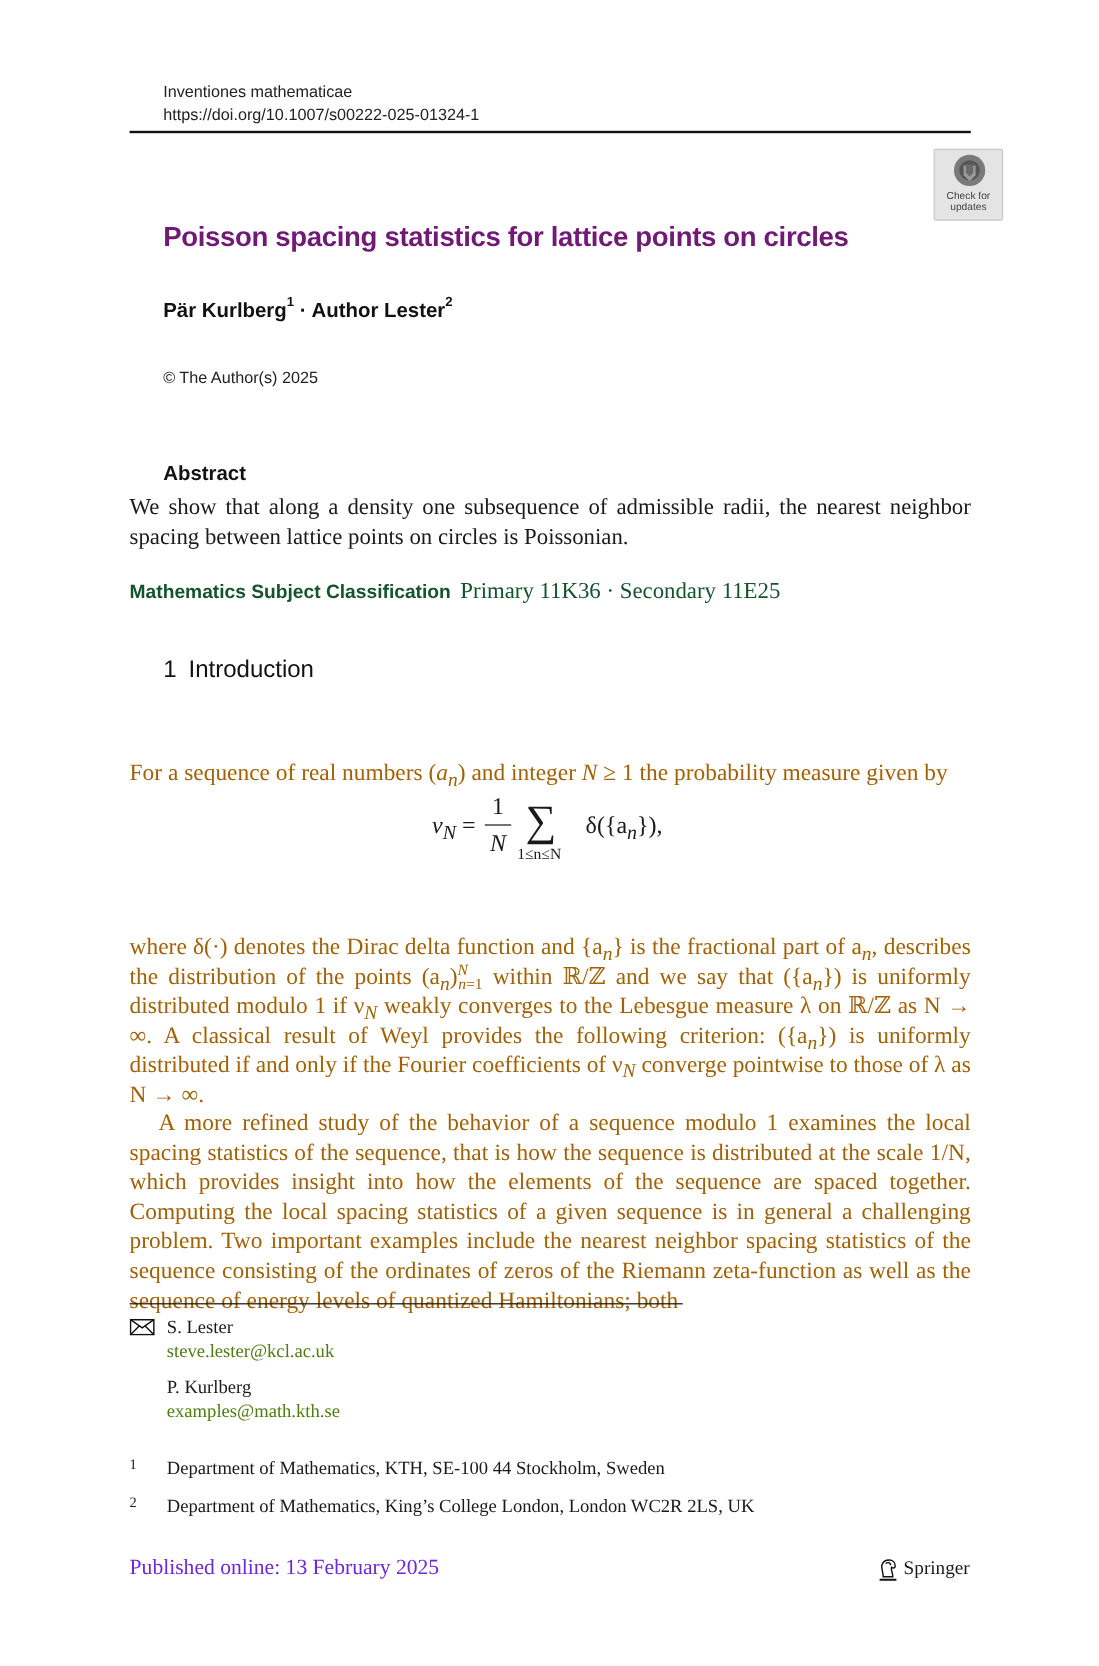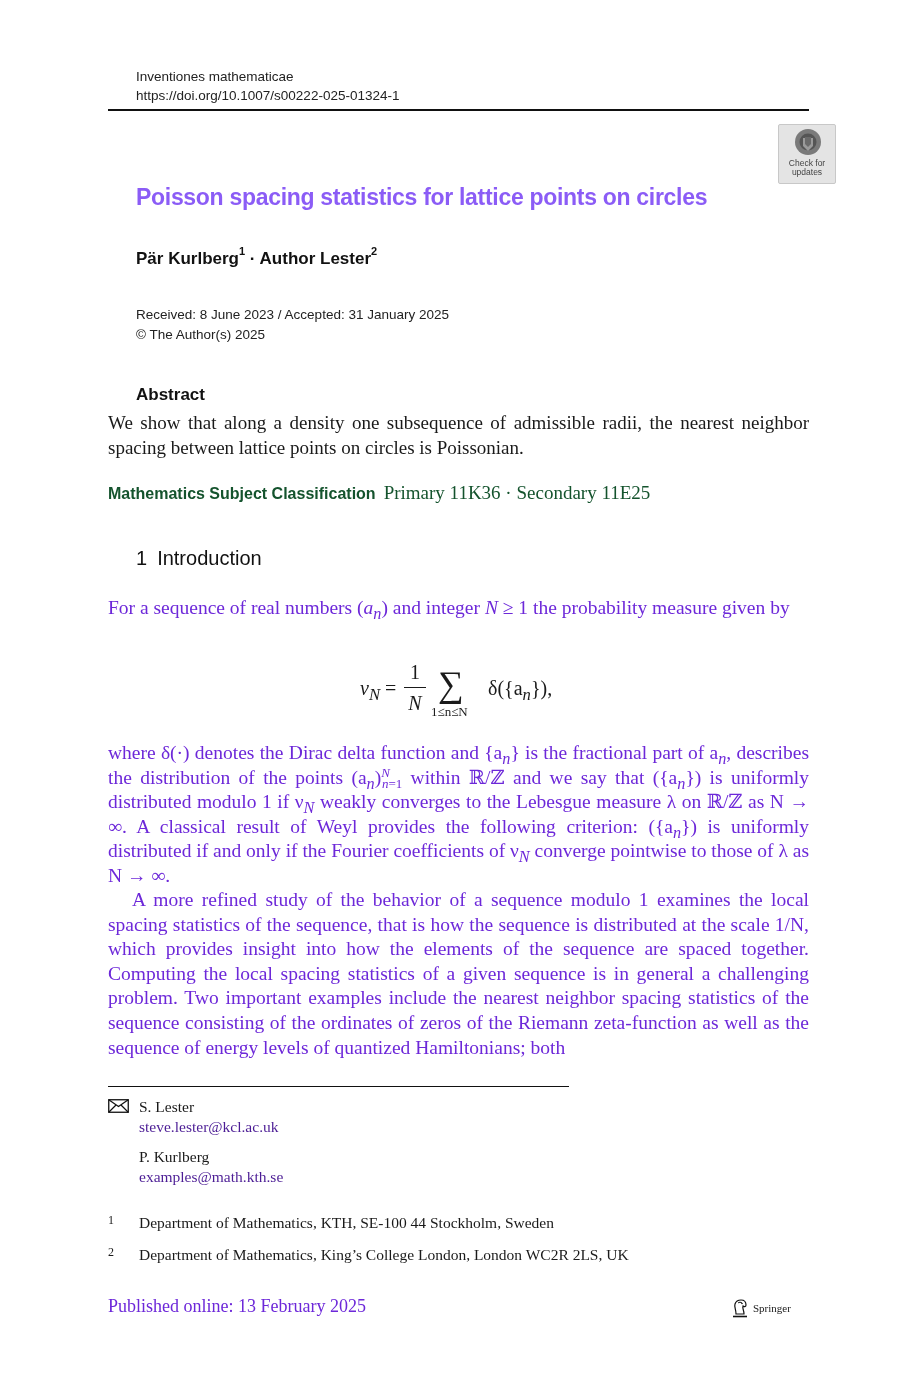--- a/index.html
+++ b/index.html
@@ -8,60 +8,60 @@
   .serif { font-family: "Liberation Serif", "DejaVu Serif", serif; }
   .abs { position: absolute; }
 
   .journal { left: 108px; top: 67px; font-size: 13.5px; line-height: 19px; color: #222; }
   .header-rule { left: 108px; top: 109px; width: 701px; height: 2px; background: #111; }
 
   .cfu { left: 750px; top: 124px; width: 58px; height: 60px; background: #e4e4e4; border: 1px solid #c8c8c8; border-radius: 2px; box-sizing: border-box; }
   .cfu-icon { position: absolute; left: 14px; top: 3px; width: 30px; height: 30px; }
   .cfu-text { position: absolute; left: 0; right: 0; top: 34px; text-align: center; font-size: 8.5px; line-height: 9px; color: #444; }
 
-  .title { left: 108px; top: 184px; font-size: 23px; font-weight: bold; letter-spacing: -0.3px; color: #8b5cf6; }
+  .title { left: 108px; top: 184px; font-size: 23px; font-weight: bold; letter-spacing: -0.3px; color: #701a75; }
   .authors { left: 108px; top: 249px; font-size: 17px; font-weight: bold; color: #111; }
   .authors sup { font-size: 11px; position: relative; top: -2px; }
   .dates { left: 108px; top: 305px; font-size: 13.5px; line-height: 20px; color: #222; }
 
   .abstract-h { left: 108px; top: 385px; font-size: 17px; font-weight: bold; color: #111; }
   .abstract-t { left: 108px; top: 410px; width: 701px; font-size: 19px; line-height: 25px; text-align: justify; color: #1a1a1a; }
 
   .msc { left: 108px; top: 482px; font-size: 19px; color: #14532d; white-space: nowrap; }
   .msc-label { font-family: "Liberation Sans", "DejaVu Sans", sans-serif; font-weight: bold; font-size: 16px; margin-right: 8px; }
 
   .sec-h { left: 108px; top: 547px; font-size: 20px; font-weight: normal; color: #111; }
   .sec-h .num { margin-right: 10px; }
 
-  .para { left: 108px; width: 701px; font-size: 19.5px; line-height: 24.6px; text-align: justify; color: #6d28d9; }
+  .para { left: 108px; width: 701px; font-size: 19.5px; line-height: 24.6px; text-align: justify; color: #a16207; margin-top: 37px; }
   .para .indent { display: inline-block; width: 24px; }
   i { font-style: italic; }
   sub, sup { line-height: 0; }
 
   .eq { left: 356px; top: 660px; width: 220px; height: 70px; font-size: 20px; }
   .eq-lhs { position: absolute; left: 4px; top: 17px; }
   .eq-frac { position: absolute; left: 48px; top: 0px; width: 22px; text-align: center; }
   .eq-frac .n { display: block; line-height: 24px; }
   .eq-frac .bar { display: block; height: 1px; background: #1a1a1a; margin: 3px 0; }
   .eq-frac .d { display: block; line-height: 24px; font-style: italic; }
   .eq-sum { position: absolute; left: 82px; top: 4px; font-size: 36px; line-height: 40px; }
   .eq-lim { position: absolute; left: 75px; top: 44px; font-size: 13px; }
   .eq-rhs { position: absolute; left: 132px; top: 17px; }
 
   .foot-rule { left: 108px; top: 1086px; width: 461px; height: 1px; background: #111; }
   .env-icon { left: 108px; top: 1099px; width: 21px; height: 14px; }
   .contact { left: 139px; font-size: 15.5px; line-height: 20px; color: #1a1a1a; }
-  .email { color: #4c1d95; text-decoration: none; }
+  .email { color: #4d7c0f; text-decoration: none; }
   .affil { left: 108px; font-size: 15.5px; color: #1a1a1a; white-space: nowrap; }
   .affil .fn { display: inline-block; width: 31px; font-size: 12px; vertical-align: 4px; }
 
   .published { left: 108px; top: 1296px; font-size: 18px; color: #6d28d9; }
   .springer { left: 731px; top: 1296px; height: 24px; display: flex; align-items: center; }
   .springer-logo { width: 18px; height: 20px; margin-right: 4px; }
-  .springer-text { font-size: 11px; color: #1a1a1a; }
+  .springer-text { font-size: 16px; color: #1a1a1a; }
 </style>
 </head>
 <body>
 
 <div class="abs journal sans">
   <div>Inventiones mathematicae</div>
   <div>https://doi.org/10.1007/s00222-025-01324-1</div>
 </div>
 <div class="abs header-rule"></div>
 
@@ -78,21 +78,20 @@
   </div>
 </div>
 
 <div class="abs title sans">Poisson spacing statistics for lattice points on circles</div>
 
 <div class="abs authors sans">
   <span>Pär Kurlberg</span><sup>1</sup><span> · </span><span>Author Lester</span><sup>2</sup>
 </div>
 
 <div class="abs dates sans">
-  <div>Received: 8 June 2023 / Accepted: 31 January 2025</div>
   <div>© The Author(s) 2025</div>
 </div>
 
 <div class="abs abstract-h sans">Abstract</div>
 <div class="abs abstract-t serif">We show that along a density one subsequence of admissible radii, the nearest neighbor spacing between lattice points on circles is Poissonian.</div>
 
 <div class="abs msc serif">
   <span class="msc-label">Mathematics Subject Classification</span><span>Primary 11K36 · Secondary 11E25</span>
 </div>
 

